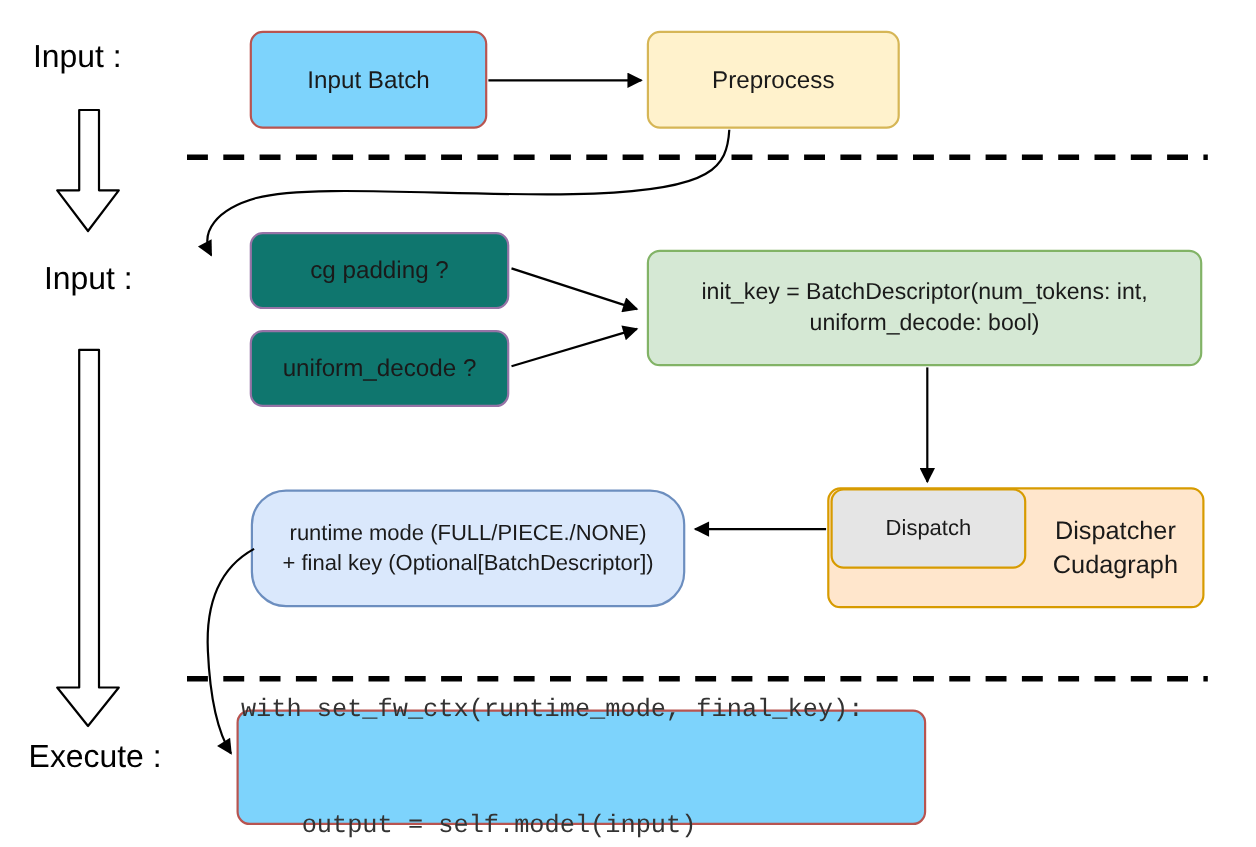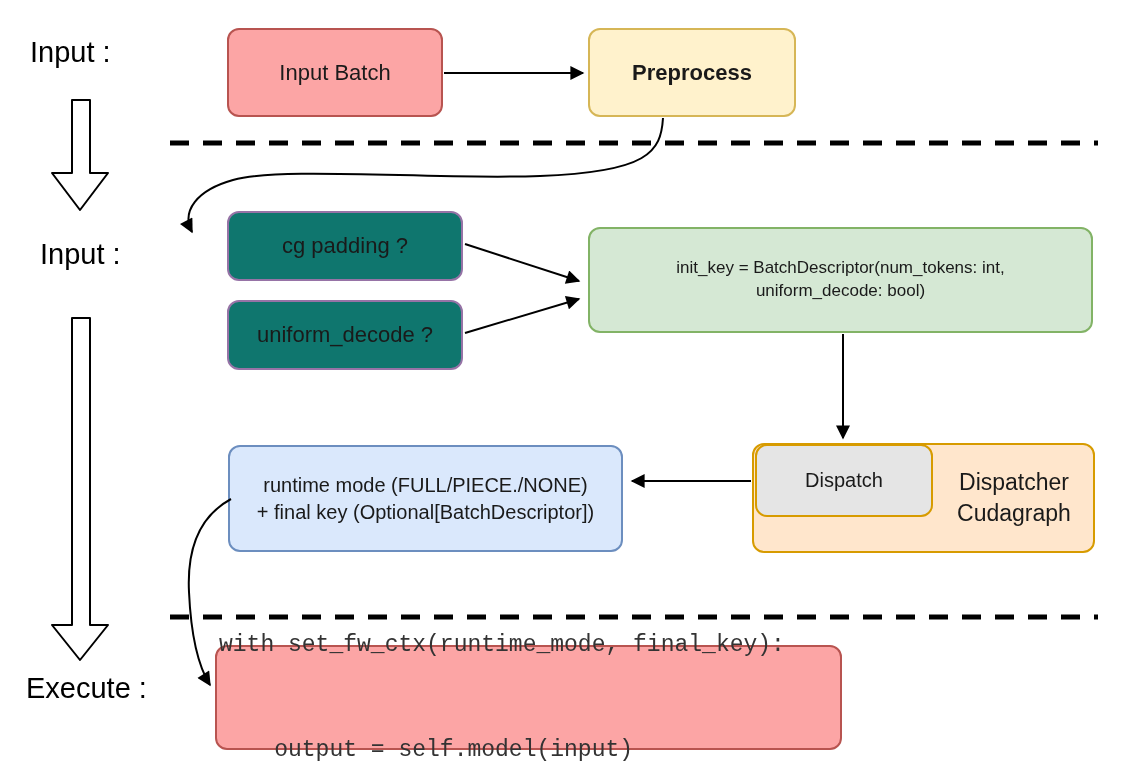--- a/index.html
+++ b/index.html
@@ -9,29 +9,29 @@
     overflow:hidden;
   }
   .stage-label{
     position:absolute;font-weight:400;font-size:29px;color:#000;white-space:nowrap;
   }
   .node{
     position:absolute;border-radius:12px;border:2px solid #000;
     display:flex;align-items:center;justify-content:center;
     text-align:center;box-sizing:border-box;line-height:1.35;
   }
-  .node-red   {background:#fca5a5;border-color:#b85450;}
+  .node-red   {background:#7dd3fc;border-color:#b85450;}
   .node-yellow{background:#fff2cc;border-color:#d6b656;}
   .node-purple{background:#0f766e;border-color:#9673a6;}
   .node-green {background:#d5e8d4;border-color:#82b366;}
   .node-orange{background:#ffe6cc;border-color:#d79b00;}
   .node-peach {background:#e5e5e5;border-color:#d79b00;}
   .node-blue  {background:#dae8fc;border-color:#6c8ebf;}
   .fs22{font-size:22px;}
-  .fs21{font-size:17px;}
+  .fs21{font-size:21px;}
   .fs20{font-size:20px;}
   .fs23{font-size:23px;}
   .code-box{
     font-family:"Liberation Mono","DejaVu Sans Mono",monospace;
     font-size:23px;color:#333;justify-content:flex-start;text-align:left;
     padding-left:2px;line-height:35px;
   }
   .code-box .lines{white-space:pre;}
   .two-lines div{white-space:nowrap;}
   #wires{position:absolute;left:0;top:0;width:1142px;height:770px;pointer-events:none;}
@@ -42,21 +42,21 @@
 <div id="canvas">
 
   <div class="stage-label" style="left:30px;top:36px;">Input :</div>
   <div class="stage-label" style="left:40px;top:238px;">Input :</div>
   <div class="stage-label" style="left:26px;top:672px;">Execute :</div>
 
   <div class="node node-red fs22" style="left:227px;top:28px;width:216px;height:89px;">
     <span>Input Batch</span>
   </div>
 
-  <div class="node node-yellow fs22" style="left:588px;top:28px;width:208px;height:89px;font-weight:bold;">
+  <div class="node node-yellow fs22" style="left:588px;top:28px;width:230px;height:89px;">
     <span>Preprocess</span>
   </div>
 
   <div class="node node-purple fs22" style="left:227px;top:211px;width:236px;height:70px;">
     <span>cg padding ?</span>
   </div>
 
   <div class="node node-purple fs22" style="left:227px;top:300px;width:236px;height:70px;">
     <span>uniform_decode ?</span>
   </div>
@@ -72,21 +72,21 @@
   <div class="node fs23 two-lines" style="left:933px;top:443px;width:162px;height:110px;border:none;background:transparent;">
     <div>
       <div>Dispatcher</div>
       <div>Cudagraph</div>
     </div>
   </div>
   <div class="node node-peach fs20" style="left:755px;top:444px;width:178px;height:73px;">
     <span>Dispatch</span>
   </div>
 
-  <div class="node node-blue fs20 two-lines" style="left:228px;top:445px;width:395px;height:107px;">
+  <div class="node node-blue fs20 two-lines" style="left:228px;top:445px;width:395px;height:107px;border-radius:32px;">
     <div>
       <div>runtime mode (FULL/PIECE./NONE)</div>
       <div>+ final key (Optional[BatchDescriptor])</div>
     </div>
   </div>
 
   <div class="node node-red code-box" style="left:215px;top:645px;width:627px;height:105px;">
     <div class="lines">
       <div>with set_fw_ctx(runtime_mode, final_key):</div>
       <div>    output = self.model(input)</div>

